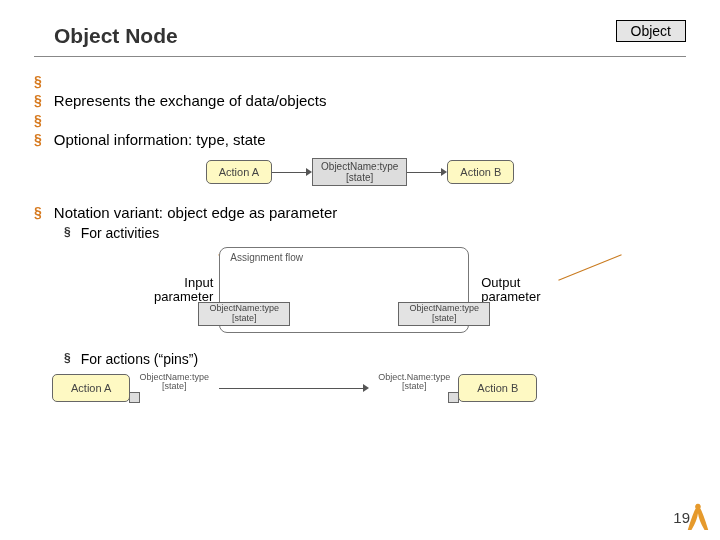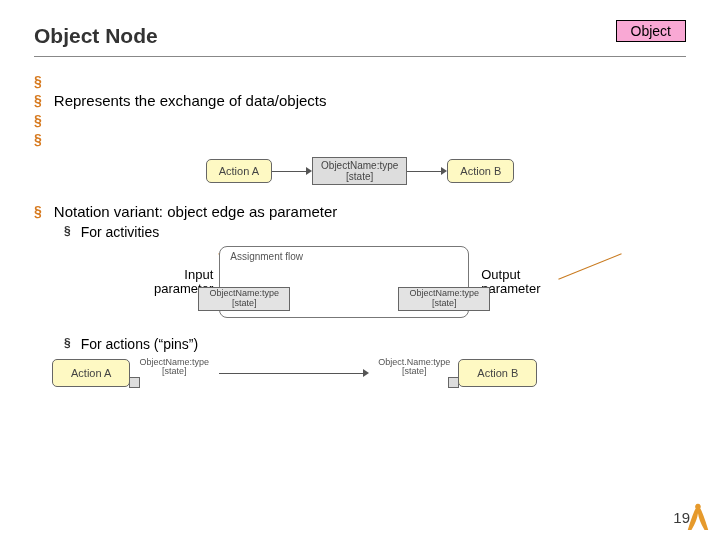--- a/index.html
+++ b/index.html
@@ -1,39 +1,39 @@
 <!DOCTYPE html>
 <html><head>
 <meta charset="utf-8">
 <style>
   * { margin:0; padding:0; box-sizing:border-box; }
   body { width:720px; height:540px; background:#fff; font-family:Arial,Helvetica,sans-serif; color:#000; position:relative; }
   .slide { padding:24px 34px 0 34px; }
-  .header-row { display:flex; justify-content:space-between; align-items:flex-start; }
+  .header-row { display:flex; justify-content:space-between; align-items:flex-start;margin-left:20px; }
   .title { font-size:21px; font-weight:bold; color:#333; padding-bottom:6px; }
   .hr { border:none; border-top:1px solid #888; margin:2px 0 16px 0; }
-  .obj-label { border:1px solid #000; padding:2px 14px; font-size:14px; background:#f9a8d4; margin-top:-4px; }
+  .obj-label { border:1px solid #000; padding:2px 14px; font-size:14px; background:#e5e5e5; margin-top:-4px; }
   .blist { list-style:none; }
   .blist > li { margin:3px 0; font-size:15px; display:flex; align-items:flex-start; }
   .blist .bullet { color:#d6791e; font-weight:bold; margin-right:12px; font-size:14px; }
   .sublist { list-style:none; margin-left:30px; }
   .sublist > li { margin:4px 0; font-size:14px; display:flex; align-items:flex-start; }
   .sublist .bullet { color:#333; font-weight:bold; margin-right:10px; font-size:12px; }
   .section2 { margin-top:18px; }
   .diagram-row { display:flex; justify-content:center; margin:10px 0 6px 0; }
   .action-box { background:#fef9c3; border:1px solid #666; border-radius:5px; padding:5px 12px; font-size:11px; color:#444; }
   .object-box { background:#ddd; border:1px solid #666; padding:2px 8px; font-size:10px; text-align:center; color:#444; line-height:1.1; }
   .arrow { width:40px; position:relative; display:flex; align-items:center; }
   .arrow::before { content:""; position:absolute; top:50%; left:0; right:6px; border-top:1px solid #555; }
   .arrow::after { content:""; position:absolute; right:0; top:50%; transform:translateY(-50%); border-left:6px solid #555; border-top:4px solid transparent; border-bottom:4px solid transparent; }
   .flex-c { display:flex; align-items:center; }
   .assign-block { position:relative; margin:6px 0 0 120px; display:flex; align-items:center; }
   .param-lbl { font-size:13px; color:#000000; text-align:right; line-height:1.1; }
   .param-lbl.out { text-align:left; }
-  .activity-outer { border:1px solid #777; border-radius:8px; width:250px; height:72px; position:relative; margin:0 6px; background:#fff; }
+  .activity-outer { border:1px solid #777; border-radius:8px; width:250px; height:86px; position:relative; margin:0 6px; background:#fff; }
   .assign-title { position:absolute; top:4px; left:10px; font-size:10px; color:#555; }
   .pin-box { position:absolute; background:#e3e3e3; border:1px solid #666; font-size:9px; color:#444; text-align:center; padding:1px 4px; line-height:1.1; width:92px; }
   .pin-left { left:-22px; bottom:6px; }
   .pin-right { right:-22px; bottom:6px; }
   .oline { position:absolute; background:#c97a1e; height:1px; }
   .pins-row { display:flex; align-items:center; margin:6px 0 0 18px; }
   .pins-row .action-box { padding:7px 18px; }
   .small-pin { width:11px; height:11px; background:#ddd; border:1px solid #666; }
   .pin-top-lbl { font-size:9px; color:#555; text-align:center; line-height:1.05; width:90px; }
   .pin-group { display:flex; flex-direction:column; align-items:center; }
@@ -60,20 +60,21 @@
       </li>
     <li>
         <span class="bullet">§</span>
         <span>Represents the exchange of data/objects</span>
       </li>
     <li>
         <span class="bullet">§</span>
       </li>
     <li>
         <span class="bullet">§</span>
+        <span>Optional information: type, state</span>
       </li>
   </ul>
 
   <div class="diagram-row">
     <div class="flex-c">
       <div class="action-box">Action A</div>
       <div class="arrow"></div>
       <div class="object-box">
         <div>ObjectName:type</div>
         <div>[state]</div>

